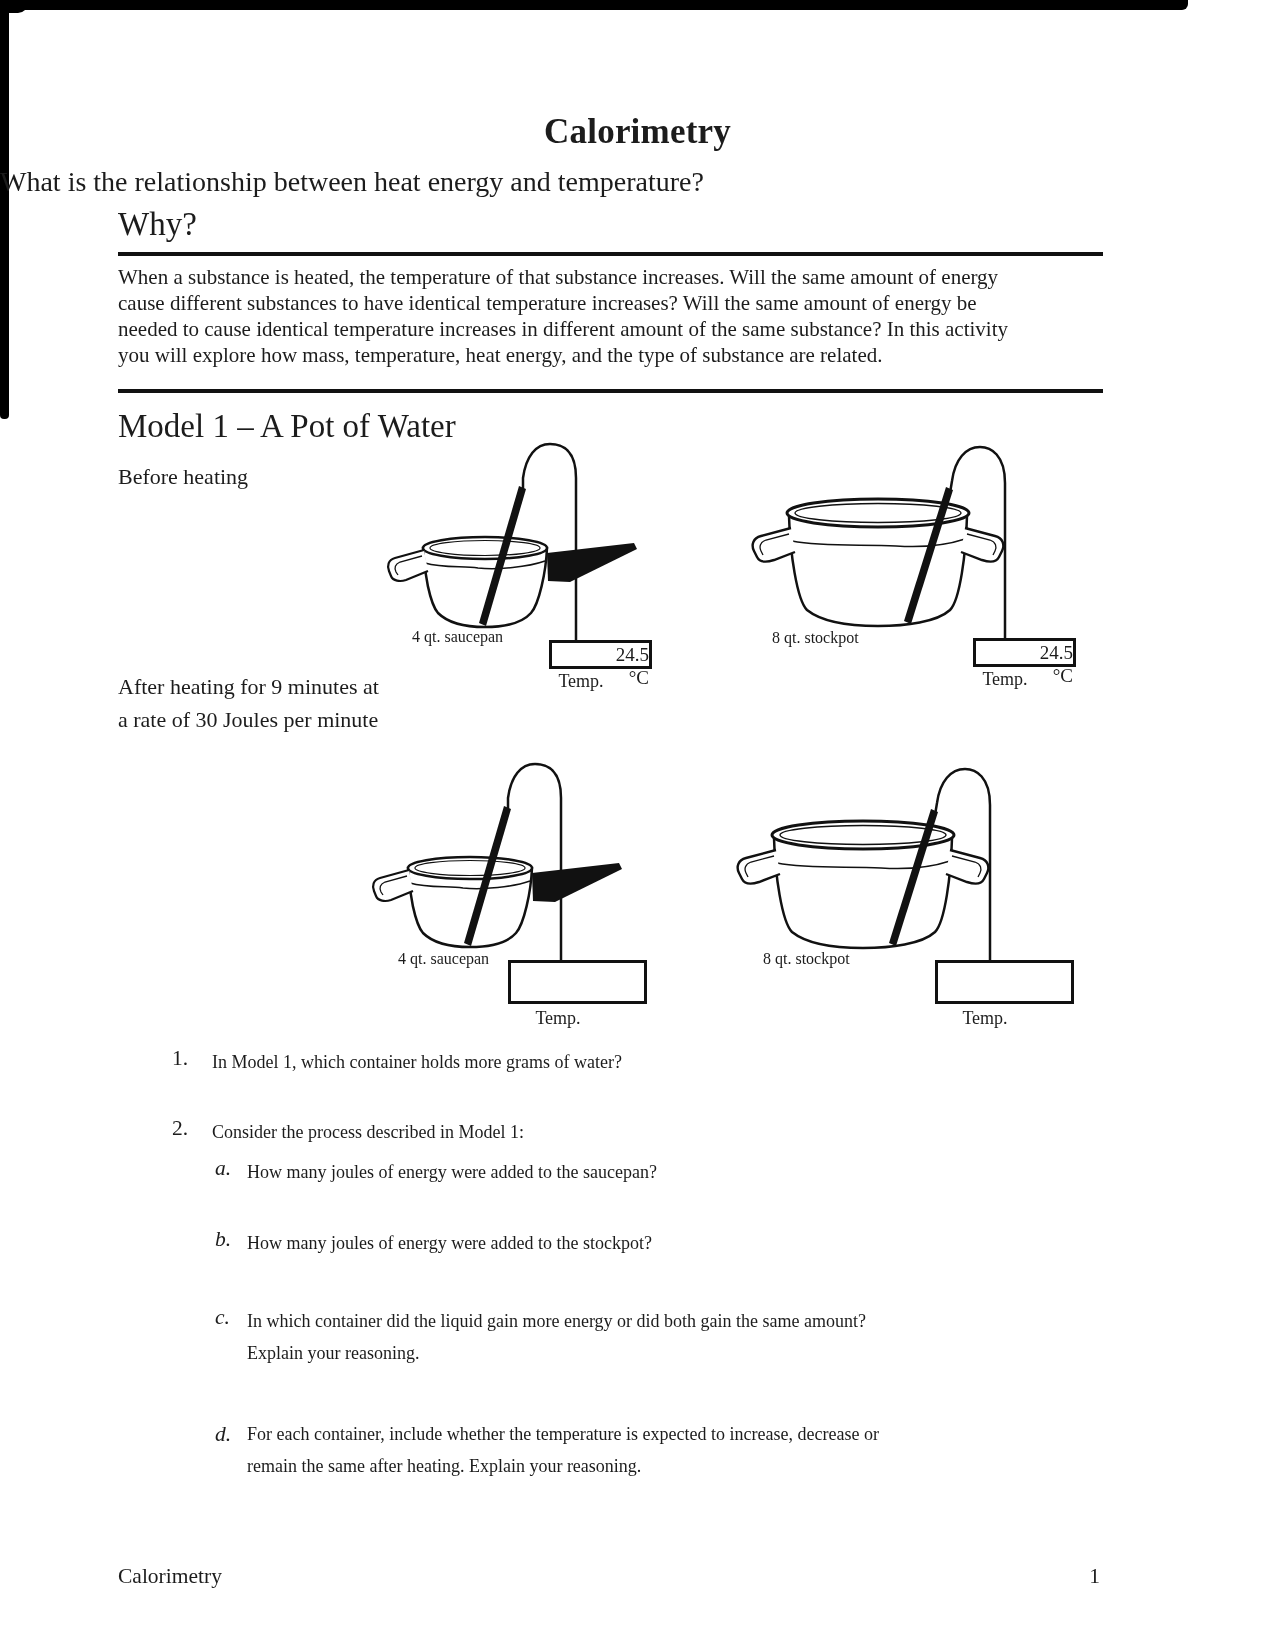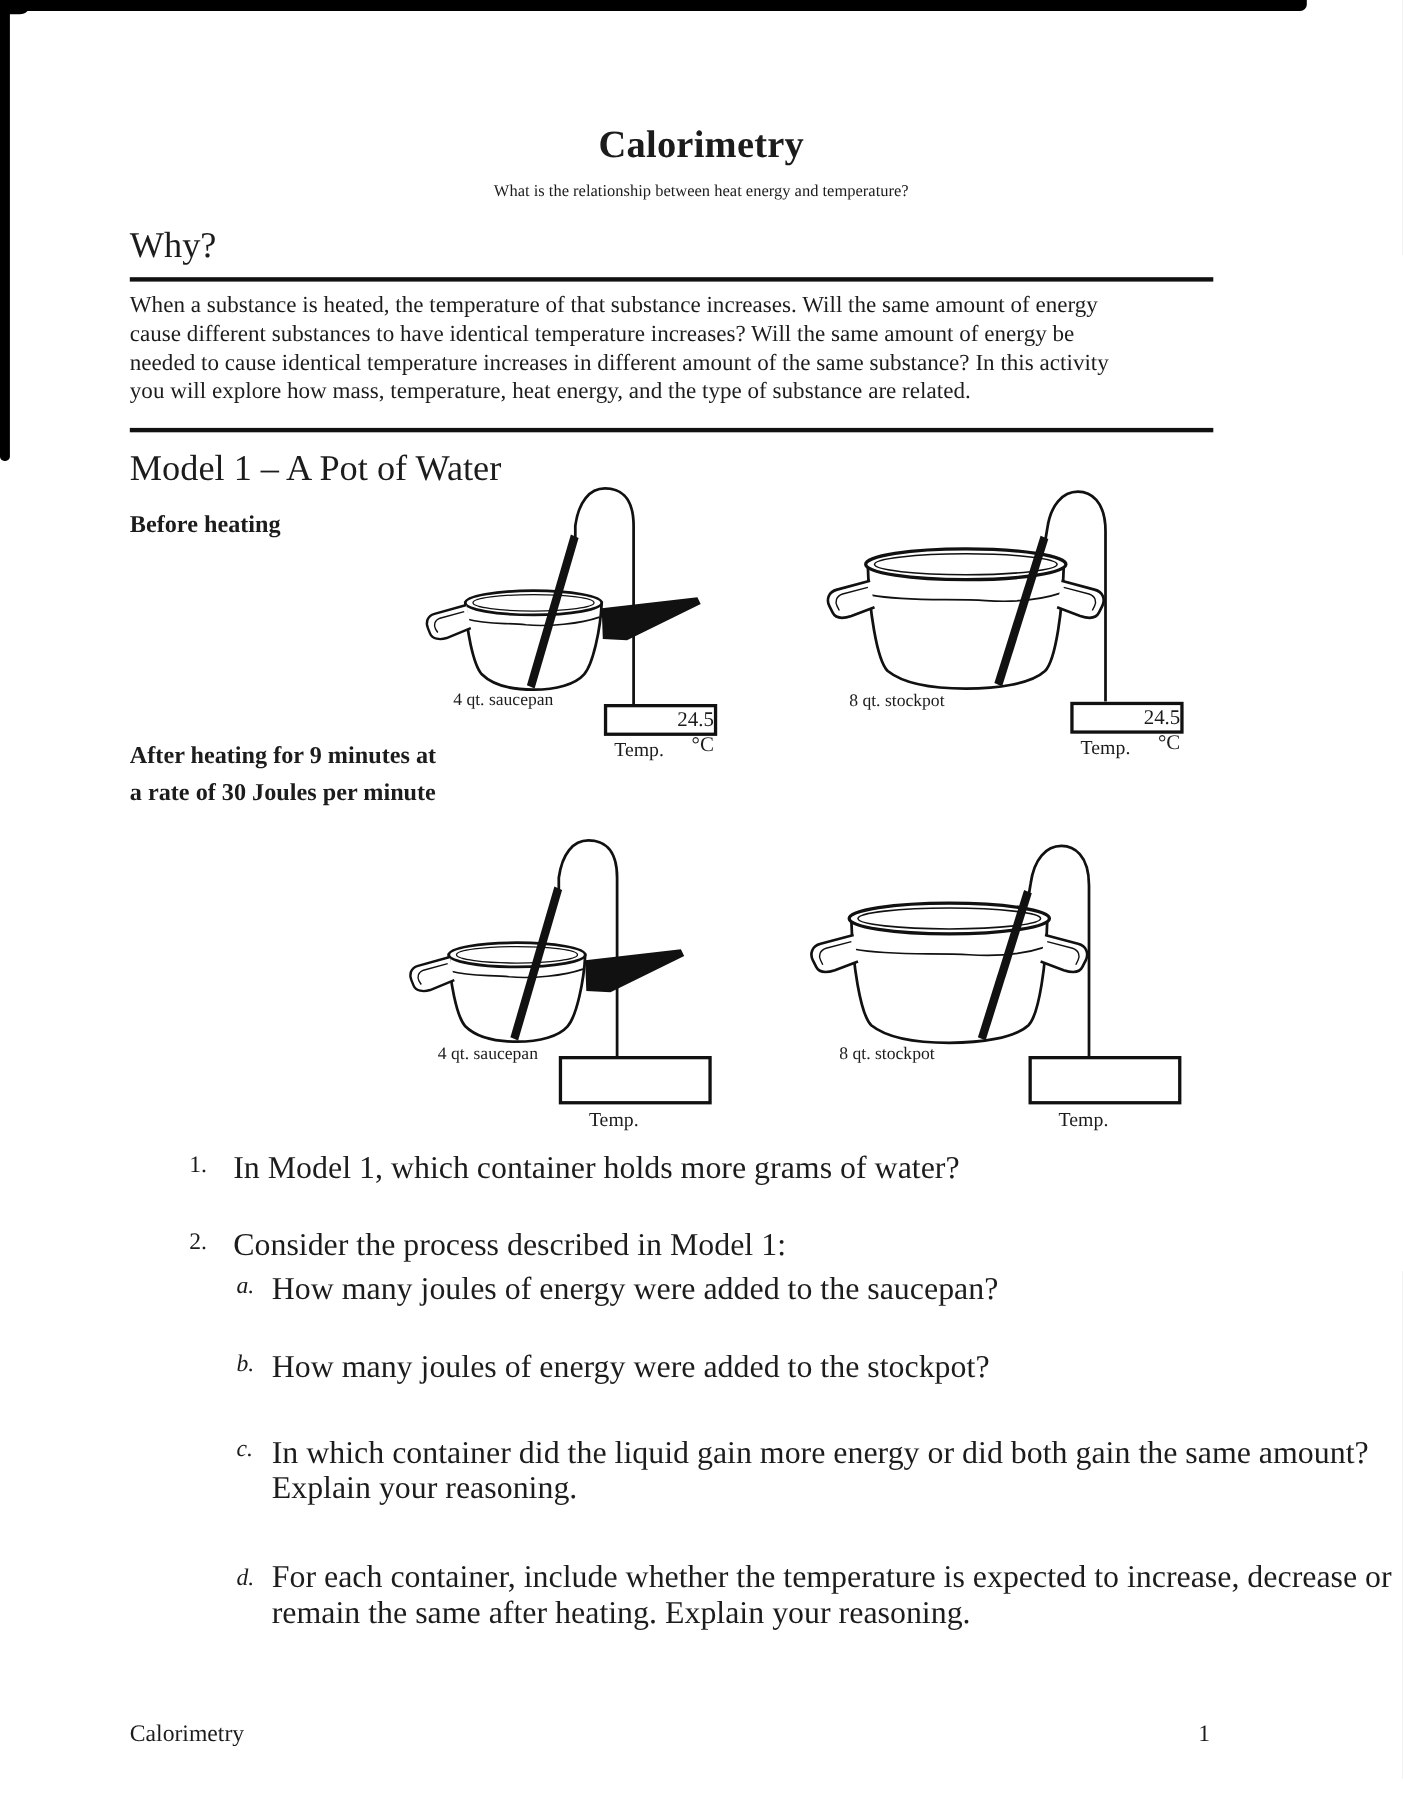--- a/index.html
+++ b/index.html
@@ -4,35 +4,35 @@
 <style>
   html,body{margin:0;padding:0;background:#e8e8e8;}
   .page{
     position:relative;width:1275px;height:1651px;background:#ffffff;
     font-family:"Liberation Serif", serif;color:#1c1c1c;overflow:hidden;
     margin:0 auto;
   }
   .abs{position:absolute;}
   .scan{background:#000;}
   .title{font-size:35px;font-weight:bold;text-align:center;width:100%;letter-spacing:.2px;}
-  .subtitle{font-size:15px;text-align:center;width:100%;}
+  .subtitle{font-size:28px;width:100%;}
   .h2{font-size:33px;font-weight:normal;}
   .rule{background:#111;height:3.5px;}
   .body-line{font-size:21px;line-height:26px;white-space:nowrap;}
-  .bold-label{font-size:22px;font-weight:bold;line-height:33px;}
+  .bold-label{font-size:22px;font-weight:normal;line-height:33px;}
   .fig{position:absolute;}
   .pot-label{position:absolute;font-size:16px;white-space:nowrap;}
   .temp-box{position:absolute;border:3px solid #111;background:#fff;
     font-size:19px;text-align:right;padding-left:39px;}
   .temp-box.small{width:58px;height:23px;line-height:23px;}
   .temp-box.large{width:94px;height:38px;line-height:38px;}
   .temp-caption{position:absolute;font-size:18px;text-align:center;}
   .q-marker{position:absolute;font-size:21.5px;}
   .q-letter{position:absolute;font-size:21.5px;font-style:italic;}
-  .q-text{position:absolute;font-size:29px;line-height:32px;white-space:nowrap;}
+  .q-text{position:absolute;font-size:18px;line-height:32px;white-space:nowrap;}
   .footer-row{position:absolute;display:flex;justify-content:space-between;font-size:21.5px;}
 </style>
 </head>
 <body>
 
 <div class="page">
 
   <div class="abs scan" style="left:0;top:0;width:1188px;height:10px;border-radius:0 0 6px 2px;"></div>
   <div class="abs scan" style="left:0;top:0;width:9px;height:419px;border-radius:0 0 4px 4px;"></div>
   <div class="abs scan" style="left:0;top:0;width:28px;height:13px;border-radius:0 0 10px 0;"></div>

